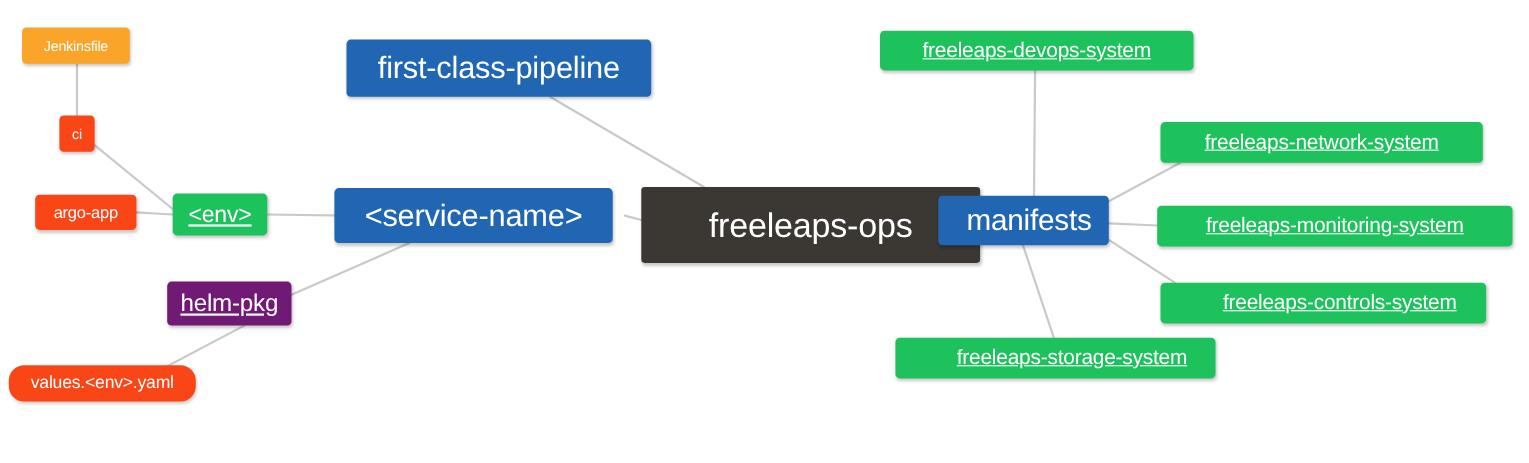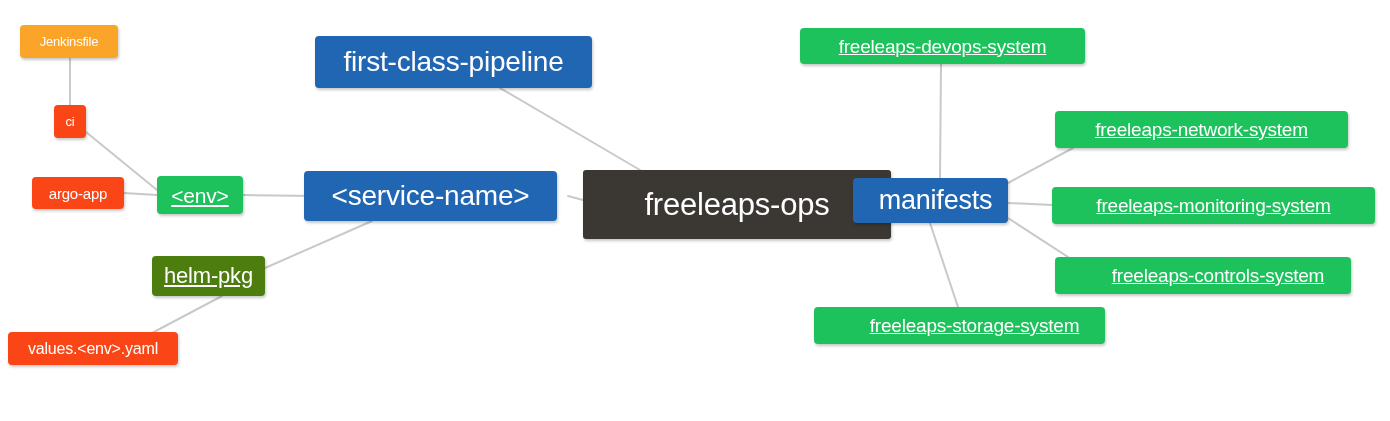--- a/index.html
+++ b/index.html
@@ -81,22 +81,22 @@
       <line x1="1008" y1="183" x2="1073" y2="148" stroke="#c9c9c9" stroke-width="2" stroke-linecap="round"></line>
       <line x1="1008" y1="203" x2="1052" y2="205" stroke="#c9c9c9" stroke-width="2" stroke-linecap="round"></line>
       <line x1="1008" y1="218" x2="1068" y2="257" stroke="#c9c9c9" stroke-width="2" stroke-linecap="round"></line>
       <line x1="930" y1="223" x2="958" y2="307" stroke="#c9c9c9" stroke-width="2" stroke-linecap="round"></line>
     </svg>
   <div id="nodes-layer">
       <div class="node n-orange" style="left: 20px; top: 25px; width: 98px; height: 33px; font-size: 13px; background: rgb(251, 164, 42);">Jenkinsfile</div>
       <div class="node n-red" style="left: 54px; top: 105px; width: 32px; height: 33px; font-size: 13px; background: rgb(250, 70, 22);">ci</div>
       <div class="node n-red" style="left: 32px; top: 177px; width: 92px; height: 32px; font-size: 15px; background: rgb(250, 70, 22);">argo-app</div>
       <div class="node n-green" style="left: 157px; top: 176px; width: 86px; height: 38px; font-size: 21px; background: rgb(30, 194, 92);">&lt;env&gt;</div>
-      <div class="node n-green" style="left: 152px; top: 256px; width: 113px; height: 40px; font-size: 22px; background: #4d7c0f;">helm-pkg</div>
-      <div class="node n-red" style="left: 8px; top: 332px; width: 170px; height: 33px; font-size: 16px; background: rgb(250, 70, 22);">values.&lt;env&gt;.yaml</div>
+      <div class="node n-green" style="left: 152px; top: 256px; width: 113px; height: 40px; font-size: 22px; background: #701a75;">helm-pkg</div>
+      <div class="node n-red" style="left: 8px; top: 332px; width: 170px; height: 33px; font-size: 16px; background: rgb(250, 70, 22); border-radius: 14px;">values.&lt;env&gt;.yaml</div>
       <div class="node n-blue" style="left: 315px; top: 36px; width: 277px; height: 52px; font-size: 28px; background: rgb(33, 102, 179);">first-class-pipeline</div>
       <div class="node n-blue" style="left: 304px; top: 171px; width: 253px; height: 50px; font-size: 28px; background: rgb(33, 102, 179);">&lt;service-name&gt;</div>
       <div class="node n-root" style="left: 583px; top: 170px; width: 308px; height: 69px; font-size: 31px; background: rgb(59, 55, 51);">freeleaps-ops</div>
       <div class="node n-blue" style="left: 853px; top: 178px; width: 155px; height: 45px; font-size: 27px; background: rgb(33, 102, 179); padding-left: 21px;">manifests</div>
       <div class="node n-green" style="left: 800px; top: 28px; width: 285px; height: 36px; font-size: 19px; background: rgb(30, 194, 92);">freeleaps-devops-system</div>
       <div class="node n-green" style="left: 1055px; top: 111px; width: 293px; height: 37px; font-size: 19px; background: rgb(30, 194, 92);">freeleaps-network-system</div>
       <div class="node n-green" style="left: 1052px; top: 187px; width: 323px; height: 37px; font-size: 19px; background: rgb(30, 194, 92);">freeleaps-monitoring-system</div>
       <div class="node n-green" style="left: 1055px; top: 257px; width: 296px; height: 37px; font-size: 19px; background: rgb(30, 194, 92); padding-left: 41px;">freeleaps-controls-system</div>
       <div class="node n-green" style="left: 814px; top: 307px; width: 291px; height: 37px; font-size: 19px; background: rgb(30, 194, 92); padding-left: 41px;">freeleaps-storage-system</div>
     </div>

